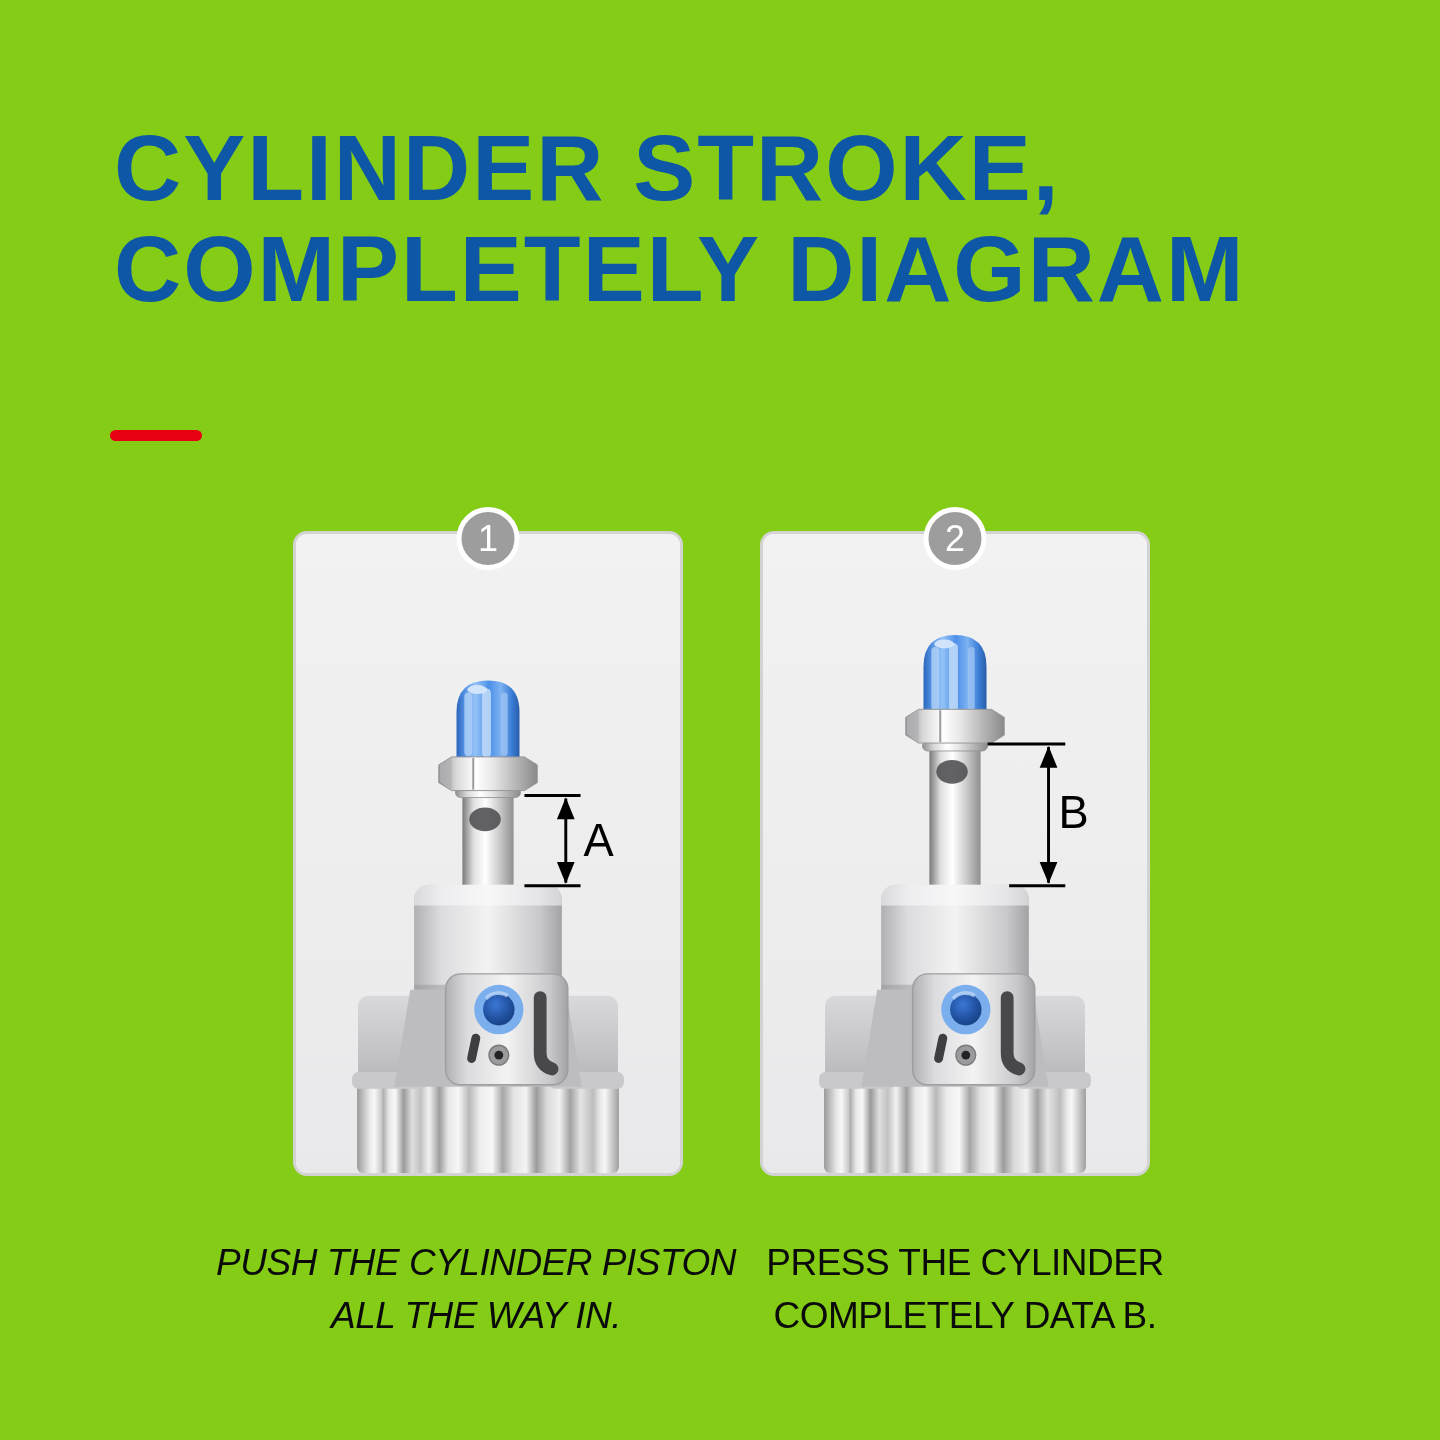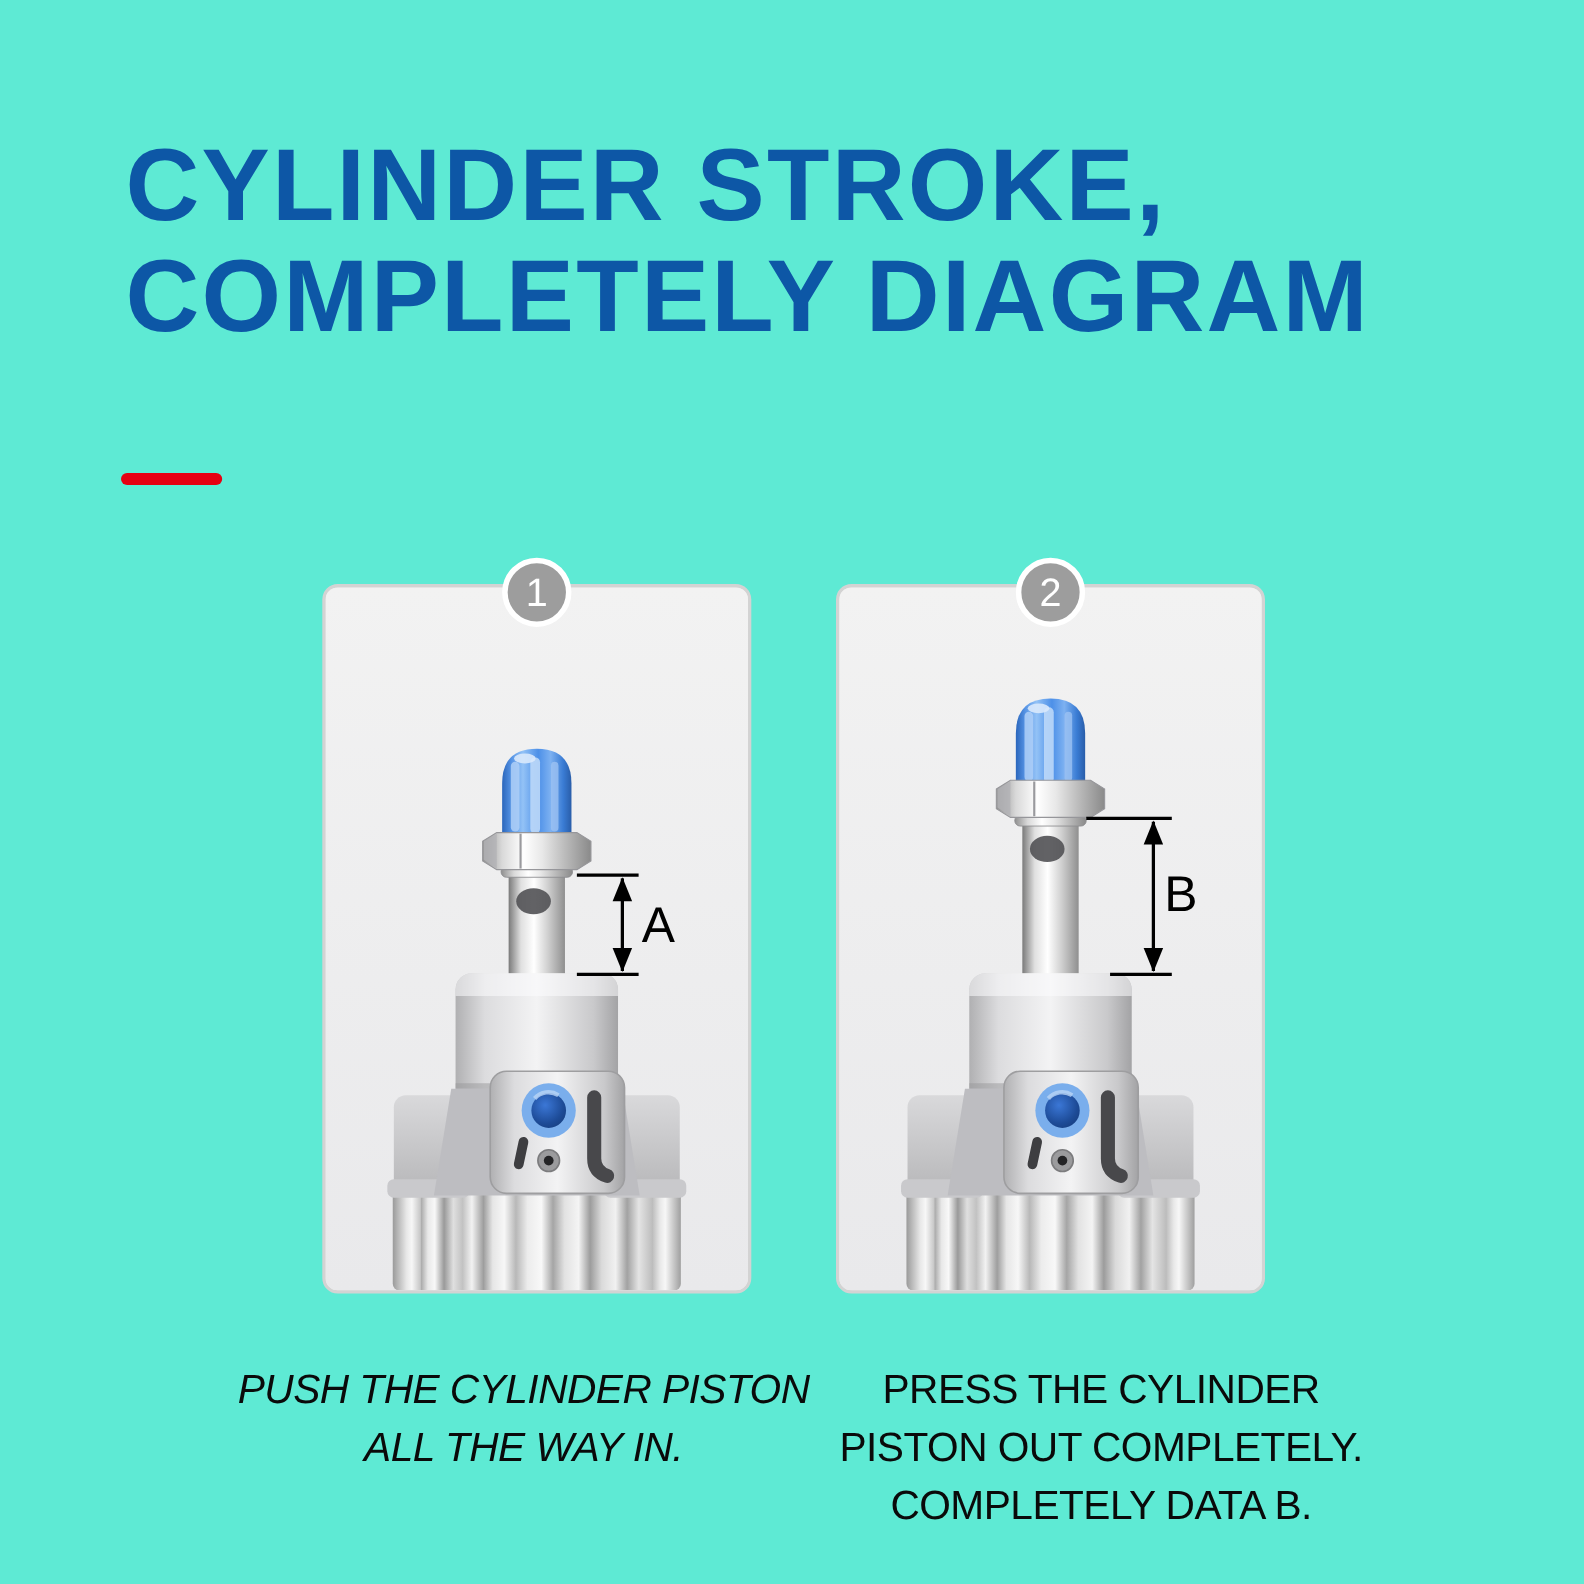--- a/index.html
+++ b/index.html
@@ -1,19 +1,19 @@
 <!DOCTYPE html>
 <html><head>
 <meta charset="utf-8">
 <style>
   html,body{margin:0;padding:0;background:#ffffff;}
   .stage{
     position:relative;
     width:1440px;height:1440px;
-    background:#5eead4;
+    background:#84cc16;
     overflow:hidden;
     font-family:"Liberation Sans", sans-serif;
   }
   
   .title{
     position:absolute;left:114px;top:118px;
     font-weight:bold;
     font-size:93px;
     line-height:101px;
     letter-spacing:2px;
@@ -49,21 +49,21 @@
     color:#ffffff;font-size:36px;font-weight:400;
     z-index:2;
   }
   
   .caption{
     position:absolute;top:1236px;width:560px;
     text-align:center;color:#0a0a0a;
     font-size:37px;line-height:53px;letter-spacing:-0.5px;
   }
   .caption.c1{left:196px;font-style:italic;}
-  .caption.c2{left:721px;}
+  .caption.c2{left:685px;}
   .caption p{margin:0;}
   svg text{font-family:"Liberation Sans", sans-serif;}
 </style>
 </head>
 <body>
 
 <div class="stage">
 
   <svg width="0" height="0" style="position:absolute" aria-hidden="true">
     <defs>
@@ -265,17 +265,16 @@
       </svg>
     </div>
   </div>
 
   <div class="caption c1">
     <p>PUSH THE CYLINDER PISTON</p>
     <p>ALL THE WAY IN.</p>
   </div>
   <div class="caption c2">
     <p>PRESS THE CYLINDER</p>
-    <p>PISTON OUT COMPLETELY.</p>
     <p>COMPLETELY DATA B.</p>
   </div>
 
 </div>
 
 </body></html>

